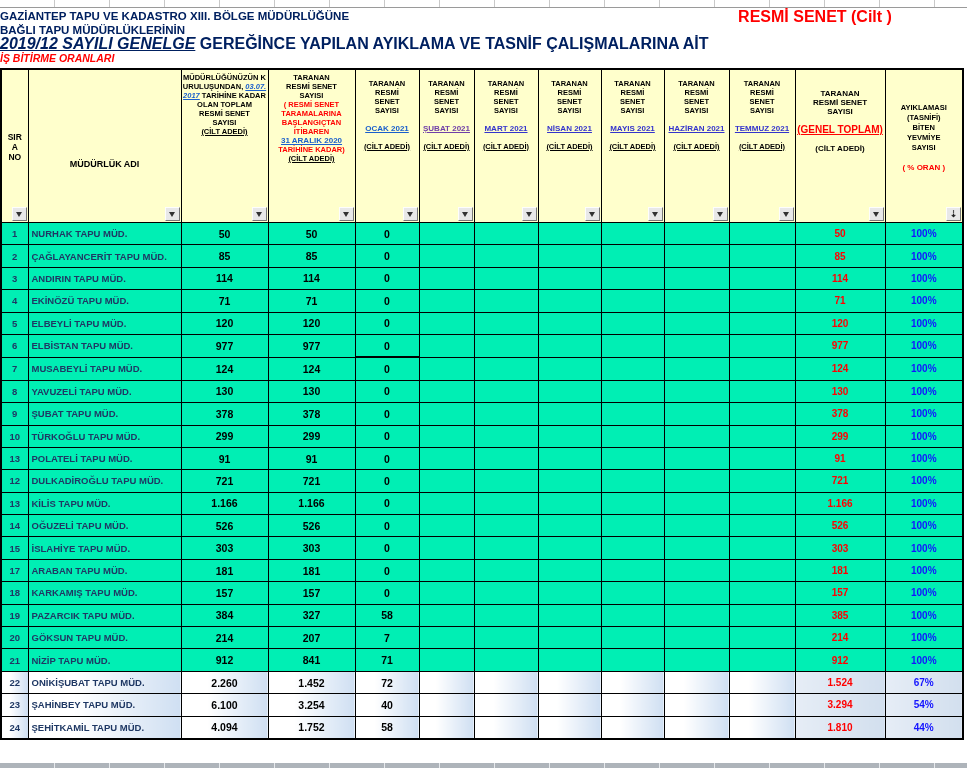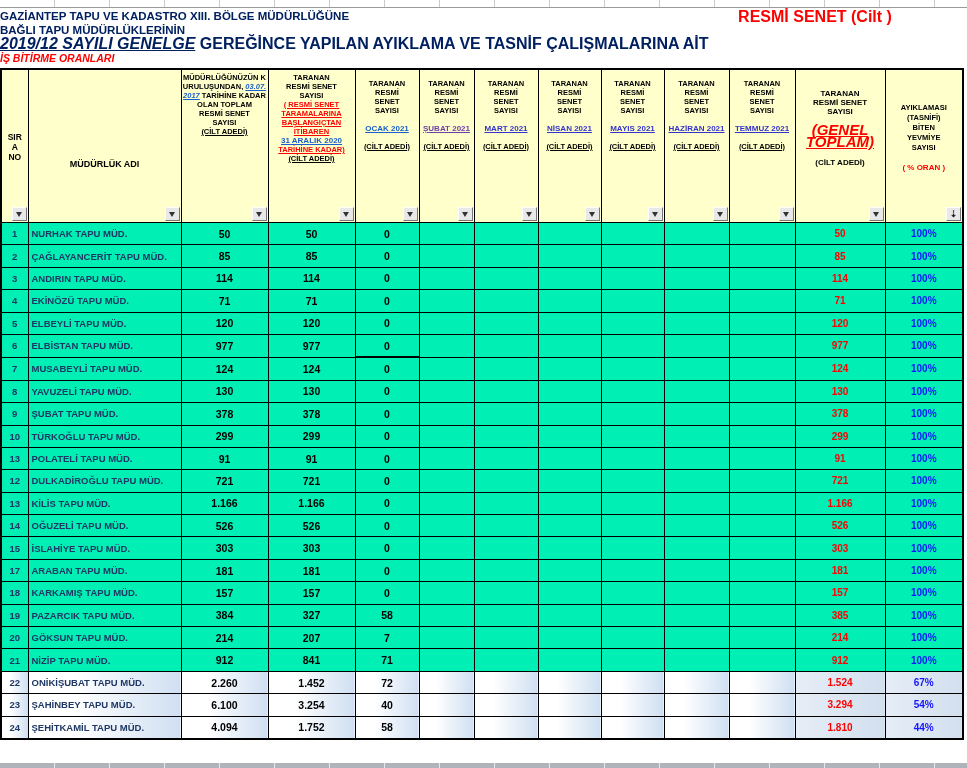--- a/index.html
+++ b/index.html
@@ -35,26 +35,26 @@
   .c-sira .hwrap{font-size:8.5px;line-height:10px;}
   .c-adi .hwrap{font-size:9px;margin-top:36px;}
   .c-break .hwrap{word-break:break-all;}
   .c-month .hwrap{padding-top:6px;}
   .c-genel .hwrap{padding-top:16px;font-size:8px;}
   .c-oran .hwrap{padding-top:30px;font-size:7.5px;line-height:10px;}
 
   
   .s-k{}
   .s-u{text-decoration:underline;}
-  .s-r{color:#ff0000;text-decoration:underline;}
+  .s-r{color:#ff0000;}
   .s-bi{color:#1a5fcc;font-style:italic;text-decoration:underline;}
   .s-bu{color:#1a5fcc;text-decoration:underline;font-size:8px;}
   .s-b2{color:#3434cc;text-decoration:underline;font-size:8px;}
   .s-p{color:#7040a8;text-decoration:underline;font-size:8px;}
-  .s-rg{color:#ff0000;text-decoration:underline;font-size:15px;font-style:italic;}
+  .s-rg{color:#ff0000;text-decoration:underline;font-size:10px;}
   .s-red{color:#ff0000;font-size:8px;}
 
   
   .fbtn{position:absolute;right:1px;bottom:1px;width:15px;height:14px;
       background:#e8e8e8;border:1px solid #777;border-top-color:#fdfdfd;border-left-color:#fdfdfd;
       display:flex;align-items:center;justify-content:center;box-sizing:border-box;
       font-size:9px;font-weight:bold;color:#222;line-height:9px;}
   .fbtn .tri{width:0;height:0;border-left:3.5px solid transparent;
       border-right:3.5px solid transparent;border-top:5px solid #333;}
 

